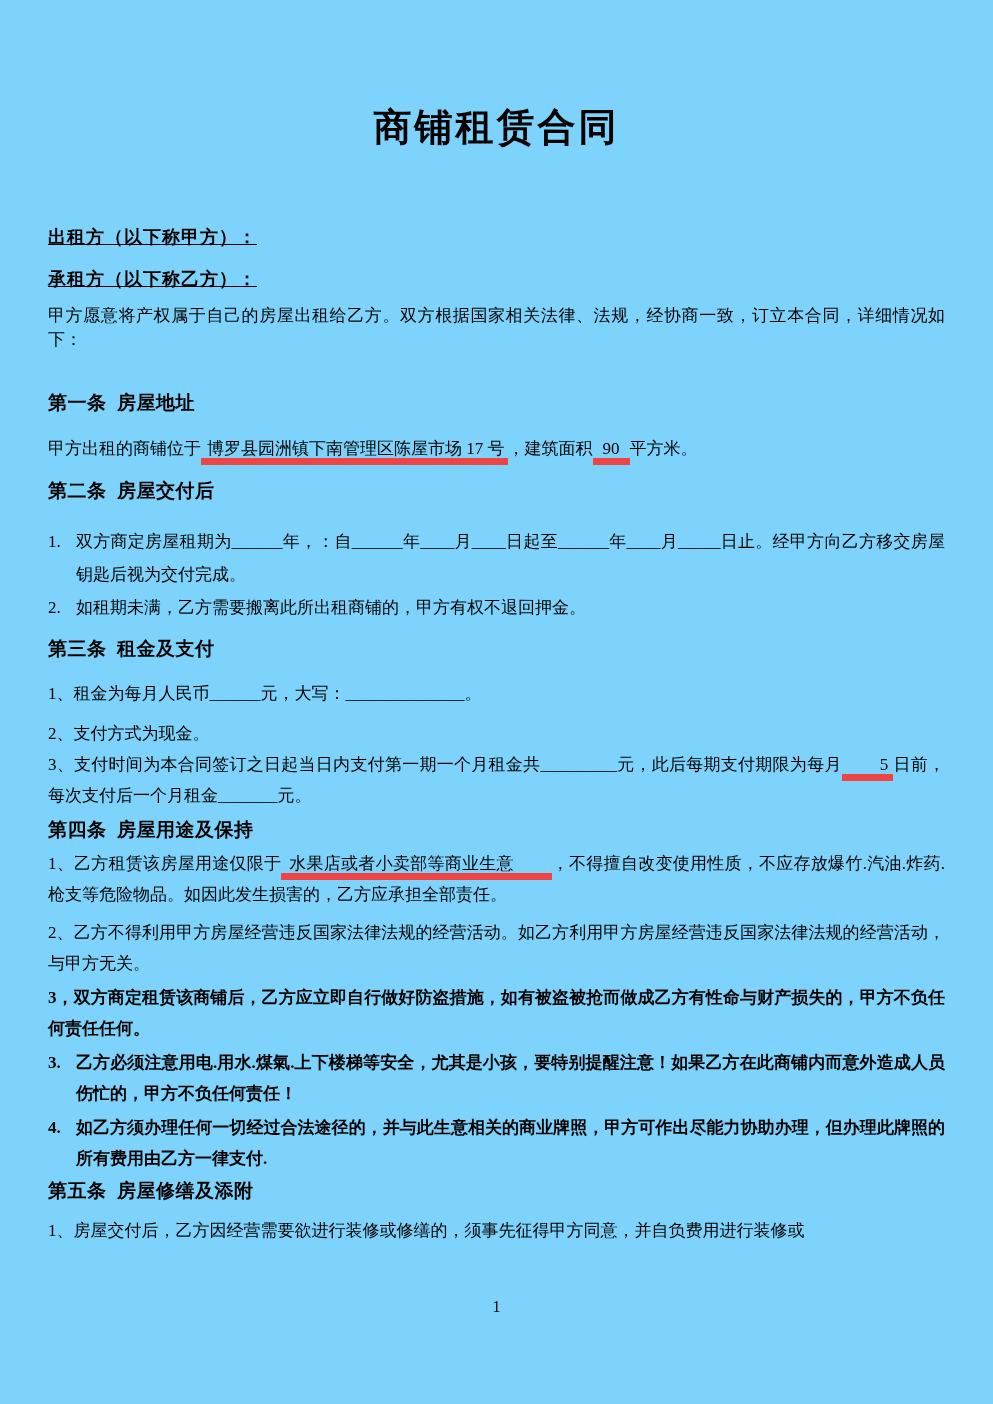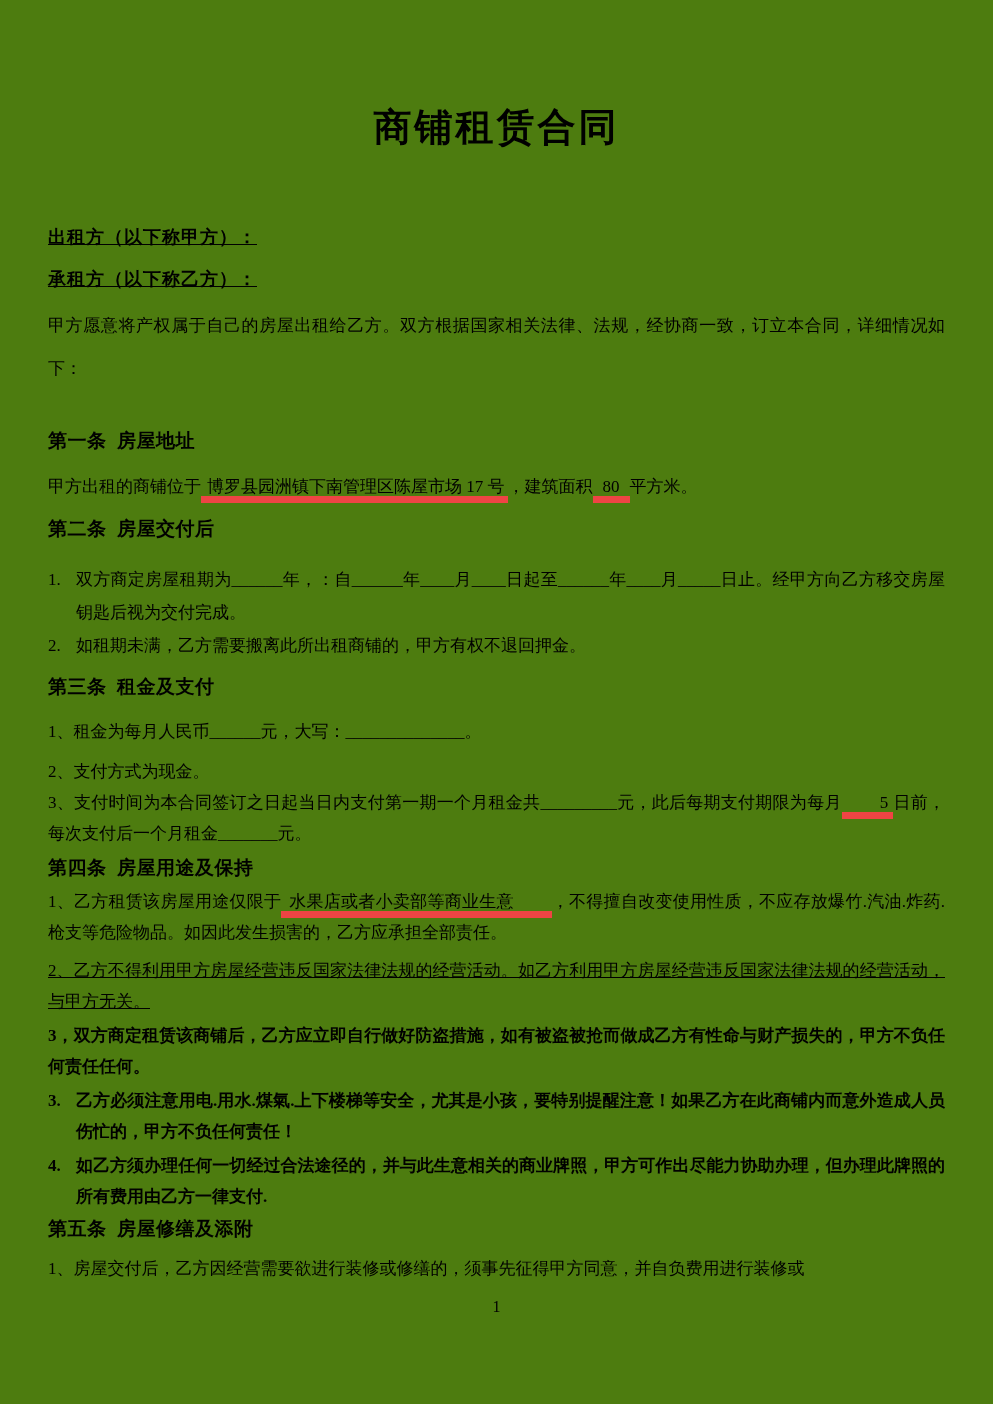--- a/index.html
+++ b/index.html
@@ -2,68 +2,68 @@
 <html><head>
 <meta charset="utf-8">
 <style>
   * { margin: 0; padding: 0; box-sizing: border-box; }
   html, body { background: #ffffff; }
   body {
     width: 993px; height: 1404px; position: relative;
     font-family: "Liberation Serif", "DejaVu Serif", serif;
     color: #000000;
   }
-  .page { position: absolute; inset: 0; padding: 96px 48px 0 48px; background: #4d7c0f; overflow: hidden; }
+  .page { position: absolute; inset: 0; padding: 96px 48px 0 48px; background: #7dd3fc; overflow: hidden; }
 
   h1.title { font-size: 38px; font-weight: bold; text-align: center; line-height: 46px; margin-top: 8px; letter-spacing: 3px; }
 
   .party { font-size: 18px; font-weight: bold; line-height: 26px; letter-spacing: 1px; text-decoration: underline; }
   .party.lessor { margin-top: 74px; }
   .party.lessee { margin-top: 16px; }
 
-  .intro { font-size: 17px; line-height: 43px; margin-top: 12px; text-align: justify; }
+  .intro { font-size: 17px; line-height: 24px; margin-top: 12px; text-align: justify; }
 
   h2.art { font-size: 19px; font-weight: bold; line-height: 26px; white-space: pre-wrap; letter-spacing: 0.5px; }
 
   p.body { font-size: 17px; line-height: 31px; text-align: justify; }
   .bold { font-weight: bold; }
 
   .hang { position: relative; padding-left: 28px; font-size: 17px; text-align: justify; }
   .hang .num { position: absolute; left: 0; top: 0; }
   .lh33 { line-height: 33px; }
   .lh31 { line-height: 31px; }
 
   .ublank { border-bottom: 7px solid #ef4444; white-space: pre; }
   .pad-address { padding: 0 3px 0 6px; }
   .pad-area { padding: 0 10px; }
   .pad-use { padding: 0 38px 0 8px; }
   .pad-day { padding: 0 5px 0 38px; }
 
   .mt0 { margin-top: 0; }   .mt3 { margin-top: 3px; }  .mt4 { margin-top: 4px; }
-  .mt5 { margin-top: 5px; } .mt6 { margin-top: 6px; }  .mt7 { margin-top: 7px; text-decoration: underline; }
+  .mt5 { margin-top: 5px; } .mt6 { margin-top: 6px; }  .mt7 { margin-top: 7px; }
   .mt9 { margin-top: 9px; } .mt11 { margin-top: 11px; }.mt12 { margin-top: 12px; }
   .mt14 { margin-top: 14px; } .mt16 { margin-top: 16px; } .mt17 { margin-top: 17px; }
   .mt21 { margin-top: 21px; } .mt38 { margin-top: 38px; }
 
   .footer { position: absolute; top: 1298px; left: 0; width: 100%; text-align: center; font-size: 16px; }
 </style>
 </head>
 <body>
 
 <div class="page">
 
   <h1 class="title">商铺租赁合同</h1>
 
   <p class="party lessor">出租方（以下称甲方）：</p>
   <p class="party lessee">承租方（以下称乙方）：</p>
 
   <p class="intro">甲方愿意将产权属于自己的房屋出租给乙方。双方根据国家相关法律、法规，经协商一致，订立本合同，详细情况如下：</p>
 
   <h2 class="art mt38">第一条  房屋地址</h2>
-  <p class="body mt17"><span>甲方出租的商铺位于</span><span class="ublank pad-address">博罗县园洲镇下南管理区陈屋市场 17 号</span><span>，建筑面积</span><span class="ublank pad-area">80</span><span>平方米。</span></p>
+  <p class="body mt17"><span>甲方出租的商铺位于</span><span class="ublank pad-address">博罗县园洲镇下南管理区陈屋市场 17 号</span><span>，建筑面积</span><span class="ublank pad-area">90</span><span>平方米。</span></p>
 
   <h2 class="art mt14">第二条  房屋交付后</h2>
   <div class="hang lh33 mt21">
     <span class="num">1.</span>
     <span>双方商定房屋租期为______年，：自______年____月____日起至______年____月_____日止。经甲方向乙方移交房屋钥匙后视为交付完成。</span>
   </div>
   <div class="hang lh33 mt0">
     <span class="num">2.</span>
     <span>如租期未满，乙方需要搬离此所出租商铺的，甲方有权不退回押金。</span>
   </div>

